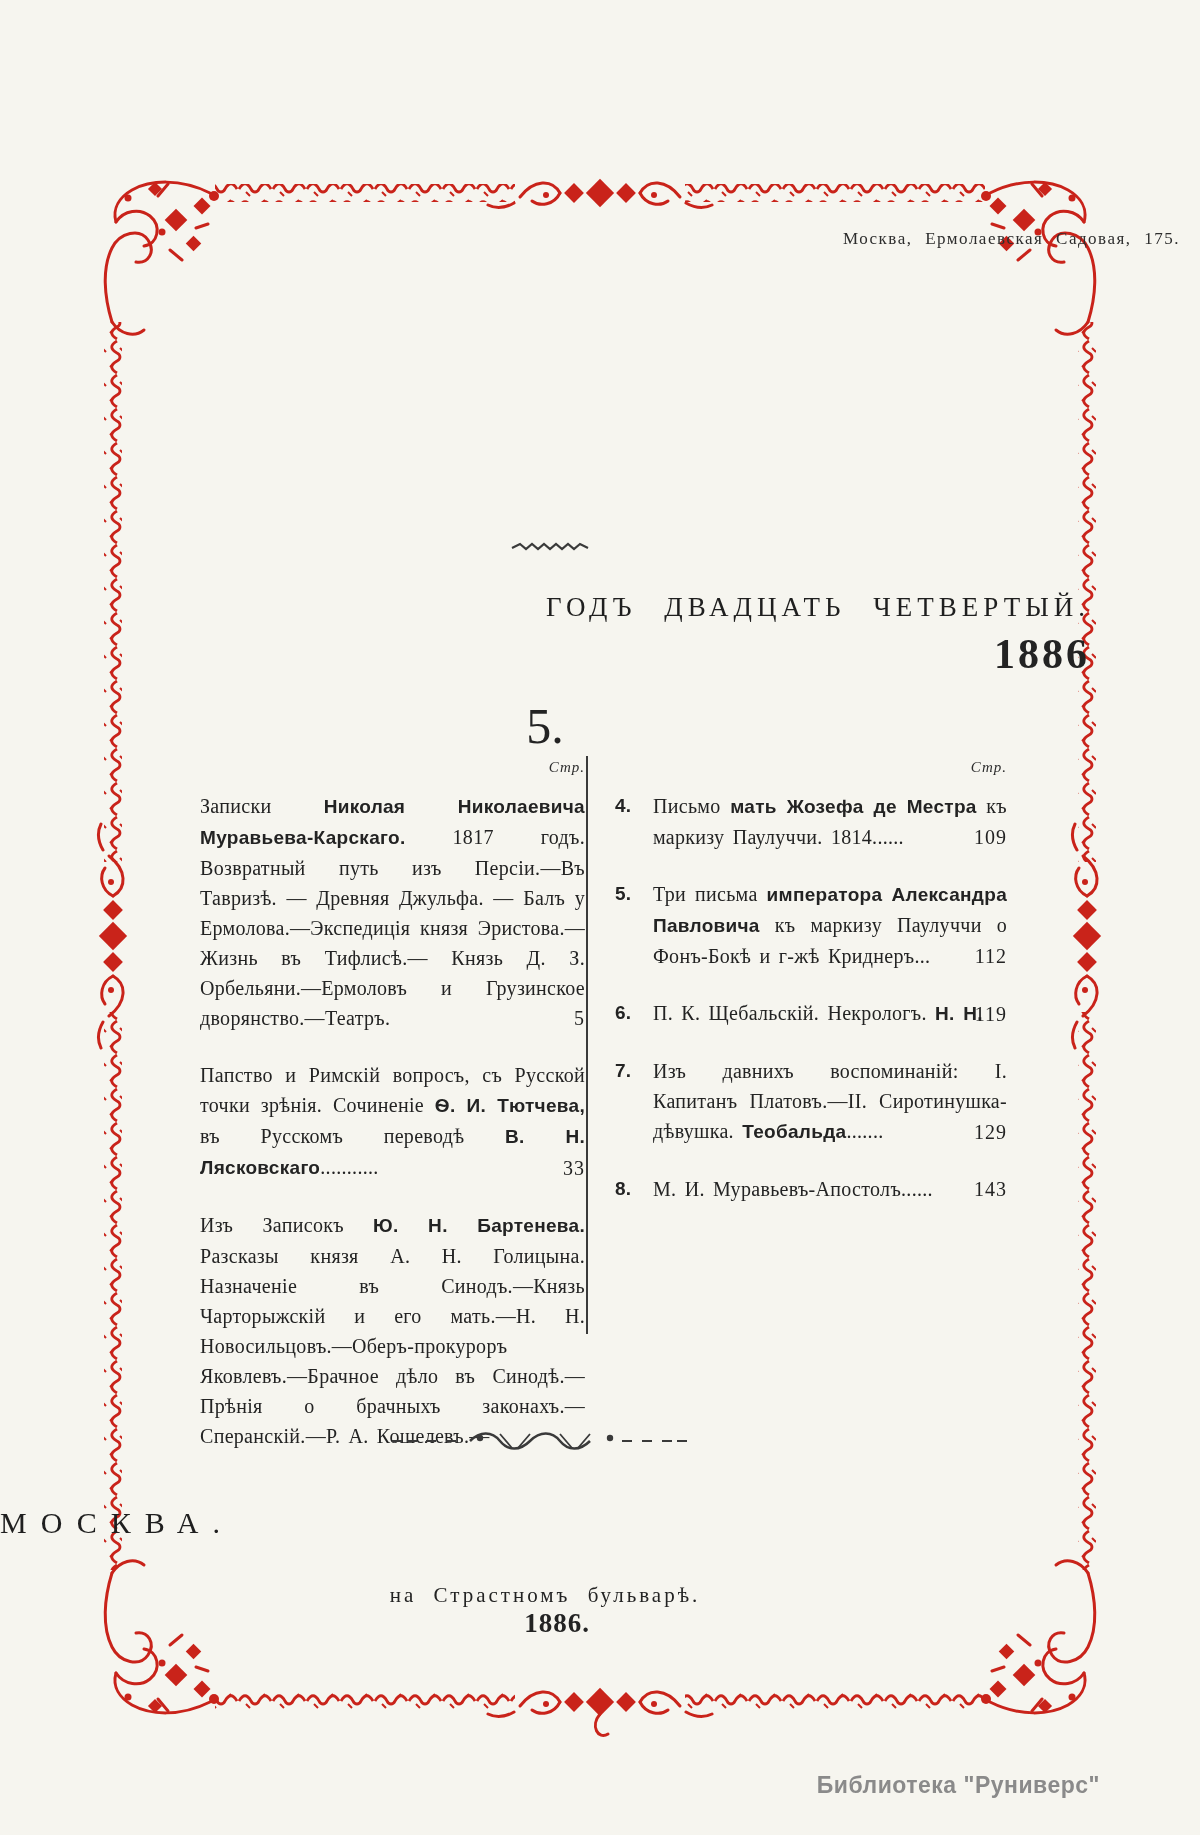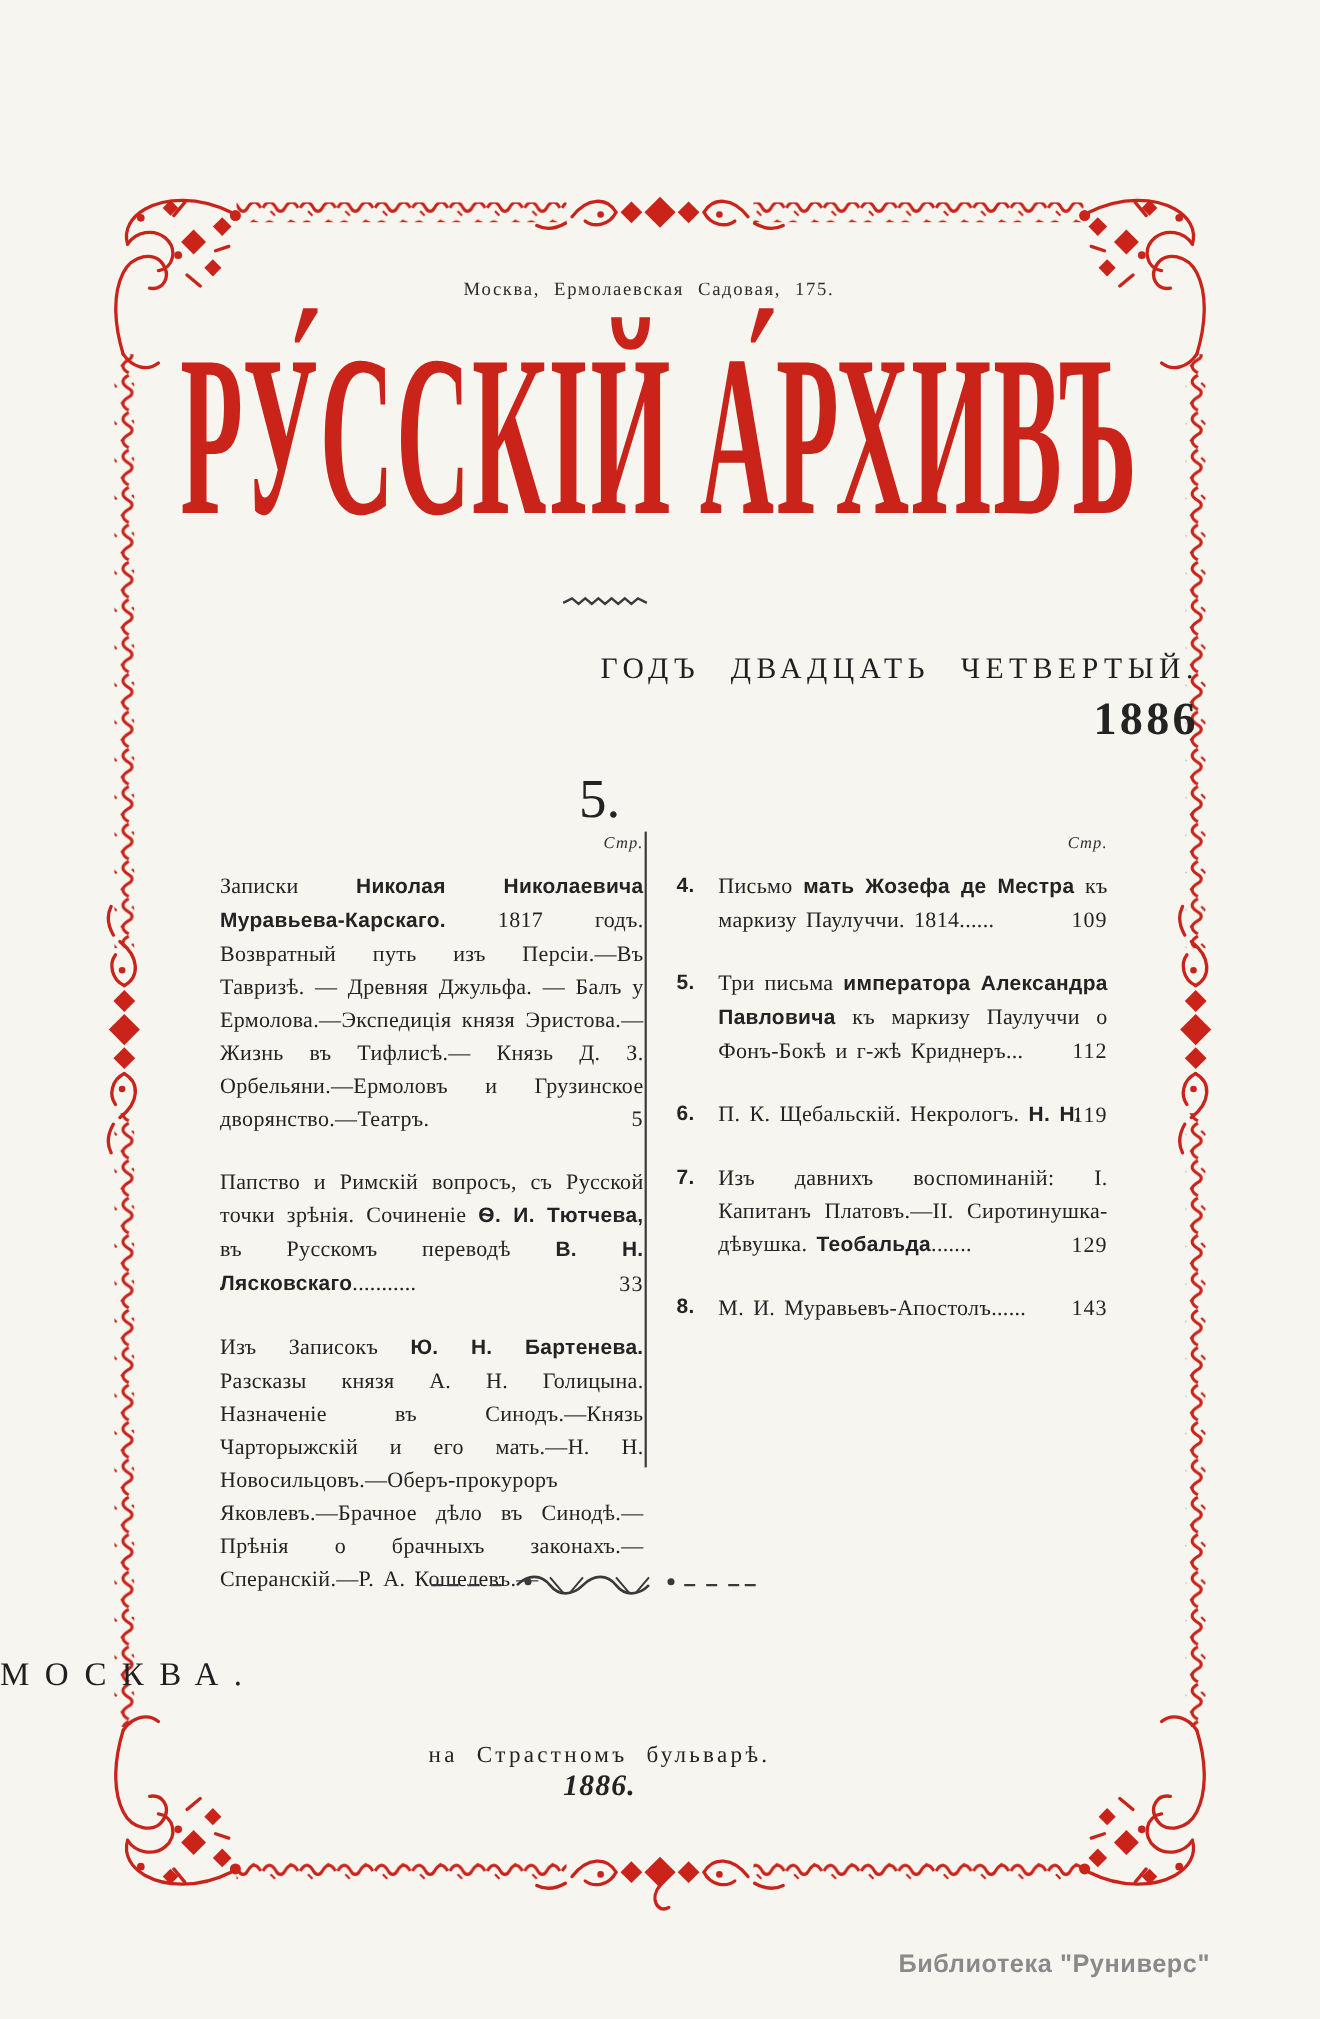--- a/index.html
+++ b/index.html
@@ -1,21 +1,21 @@
 <!DOCTYPE html>
 <html><head>
 <meta charset="utf-8">
 <style>
   html,body{margin:0;padding:0;}
   body{background:#f6f5ef;}
   .page{position:relative;width:1200px;height:1835px;background:#f6f5ef;overflow:hidden;
         font-family:"Liberation Serif","DejaVu Serif",serif;color:#232323;}
 
-  .address{position:absolute;top:229px;left:0;width:1180px;text-align:center;
-           font-size:17px;letter-spacing:1.5px;word-spacing:7px;color:#2d2d2d;margin-top:24px;}
+  .address{position:absolute;top:229px;left:0;width:1180px;text-align:right;
+           font-size:17px;letter-spacing:1.5px;word-spacing:7px;color:#2d2d2d;}
 
   .title{position:absolute;top:292px;left:0;width:1200px;text-align:center;}
   .title-inner{display:inline-block;font-size:110px;font-weight:bold;line-height:1;
                color:#c9231a;letter-spacing:2px;transform:scale(0.85,1.9);transform-origin:50% 0;}
 
   .title-squiggle{position:absolute;top:540px;left:0;width:1110px;text-align:center;}
   .title-squiggle svg{display:inline-block;}
 
   .year-line{position:absolute;top:592px;left:0;width:1090px;text-align:right;
              font-size:27px;letter-spacing:5px;word-spacing:16px;color:#1f1f1f;}
@@ -37,22 +37,22 @@
   .entry .pg{position:absolute;right:0;bottom:0;letter-spacing:1px;}
 
   .tailpiece{position:absolute;top:1428px;left:0;width:1090px;text-align:center;}
 
   .moscow{position:absolute;top:1506px;left:0;width:1090px;
           font-size:30px;letter-spacing:14px;color:#1f1f1f;}
   .publisher{position:absolute;top:1552px;left:0;width:1090px;text-align:center;
              font-size:21px;letter-spacing:2.5px;word-spacing:10px;}
   .street{position:absolute;top:1583px;left:0;width:1090px;text-align:center;
           font-size:21px;letter-spacing:3px;word-spacing:9px;}
-  .imprint-year{position:absolute;top:1608px;left:0;width:1090px;text-align:center;
-                font-size:27px;font-weight:bold;letter-spacing:1px;font-style:italic;}
+  .imprint-year{position:absolute;top:1608px;left:12px;width:1090px;text-align:center;
+                font-size:27px;font-weight:bold;letter-spacing:1px;}
 
   .watermark{position:absolute;top:1772px;right:100px;
              font-family:"Liberation Sans","DejaVu Sans",sans-serif;
              font-size:23px;font-weight:bold;color:#8a8a8a;letter-spacing:0.5px;}
 
   .frame{position:absolute;top:0;left:0;}
 </style>
 </head>
 <body>
 
@@ -112,23 +112,20 @@
 
     <use href="#med" transform="translate(600,193)"></use>
     <use href="#med" transform="translate(600,1702)"></use>
     <use href="#med" transform="translate(113,936) rotate(90)"></use>
     <use href="#med" transform="translate(1087,936) rotate(90)"></use>
     <path d="M600,1714 c-10,12 -2,26 8,20" stroke="#c9231a" stroke-width="3" fill="none" stroke-linecap="round"></path>
   </svg>
 
   <div class="address">Москва, Ермолаевская Садовая, 175.</div>
 
-  <div class="title">
-    <span class="title-inner">РУ́ССКІЙ А́РХИВЪ</span>
-  </div>
 
   <div class="title-squiggle">
     <svg width="90" height="14" viewBox="0 0 90 14">
       <path d="M2,8 l8,-4 l6,5 l6,-5 l6,5 l6,-5 l6,5 l6,-5 l6,5 l6,-5 l6,5 l6,-5 l8,4" fill="none" stroke="#3a3a3a" stroke-width="2.2"></path>
     </svg>
   </div>
 
   <div class="year-line">ГОДЪ ДВАДЦАТЬ ЧЕТВЕРТЫЙ.</div>
   <div class="year-big">1886</div>
   <div class="issue">5.</div>

